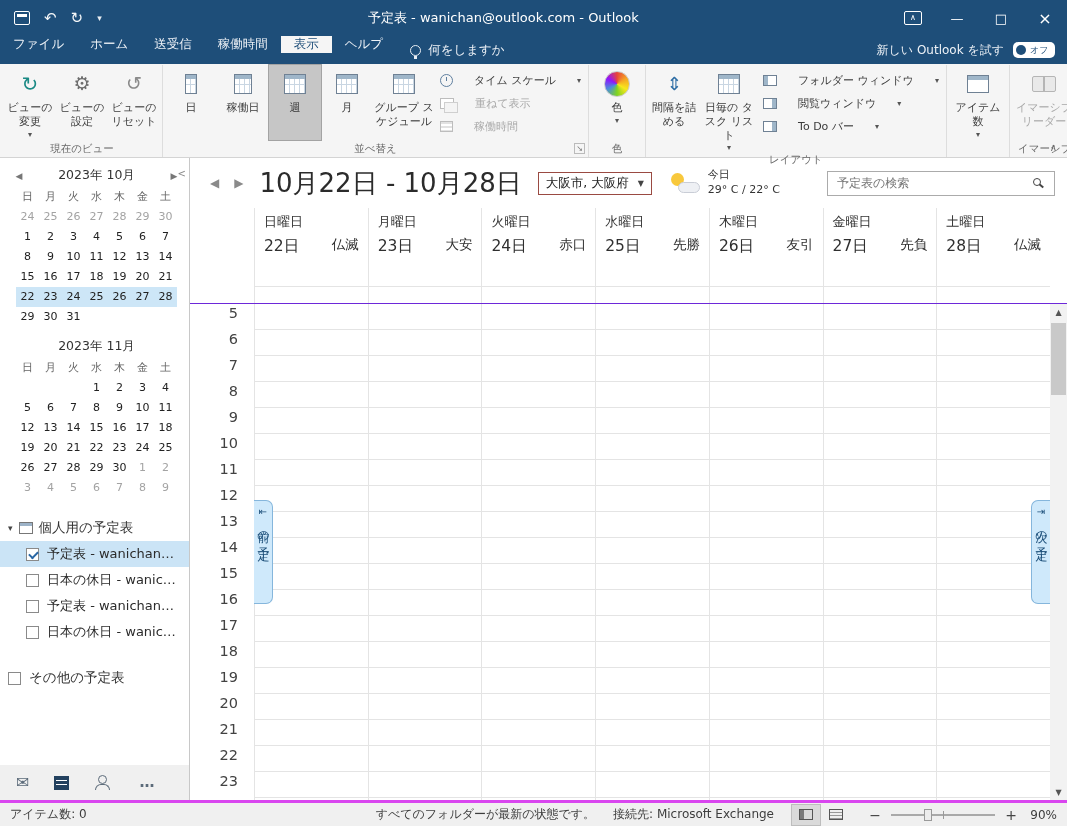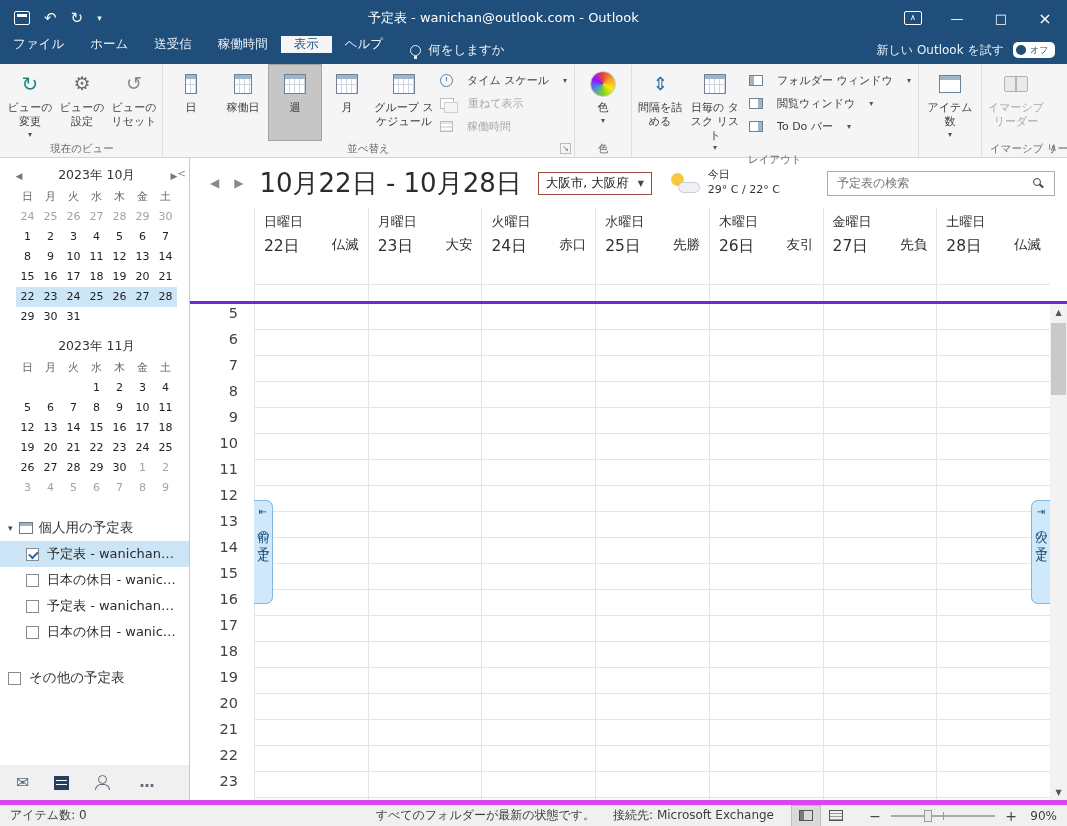--- a/index.html
+++ b/index.html
@@ -41,21 +41,21 @@
   .rgroup{display:flex;flex-direction:column;border-right:1px solid #ddd;padding:0 2px;position:relative;}
   .rbody{flex:1;display:flex;align-items:stretch;}
   .rlabel{height:17px;display:flex;align-items:center;justify-content:center;gap:6px;font-size:10.5px;color:#6a6a6a;padding:0 6px;white-space:nowrap;}
   .launcher{position:absolute;right:3px;bottom:3px;font-size:8px;color:#777;border:1px solid #bbb;width:11px;height:11px;line-height:9px;text-align:center;}
   .bigbtn{width:52px;display:flex;flex-direction:column;align-items:center;padding:4px 1px 0;font-size:11px;color:#3b3b3b;text-align:center;line-height:1.25;cursor:default;}
   .bigbtn .ic{height:30px;display:flex;align-items:center;justify-content:center;margin-bottom:2px;}
   .bigbtn .car{font-size:8px;color:#555;margin-top:1px;}
   .bigbtn.sel{background:#c6c6c6;outline:1px solid #a3a3a3;}
   .bigbtn.disabled{color:#a8a8a8;}
   .smallcol{display:flex;flex-direction:column;gap:3px;padding:5px 5px 0;}
-  .smallbtn{display:flex;align-items:center;gap:14px;font-size:11px;color:#3b3b3b;height:20px;white-space:nowrap;}
+  .smallbtn{display:flex;align-items:center;gap:21px;font-size:11px;color:#3b3b3b;height:20px;white-space:nowrap;}
   .smallbtn .car{font-size:8px;color:#555;}
   .smallbtn.disabled{color:#a8a8a8;}
   .ribbon-collapse{position:absolute;right:10px;bottom:4px;font-size:10px;color:#666;}
   
   .ic-teal{color:#1b8a85;font-size:20px;}
   .ic-gear{color:#6d6d6d;font-size:19px;}
   .ic-reset{color:#8a8a8a;font-size:19px;}
   .ic-compress{color:#2e6da4;font-size:18px;}
   .i-table{width:22px;height:20px;border:1px solid #6f8194;background-color:#fff;
     background-image:linear-gradient(#9fb6c9 0 4px,rgba(0,0,0,0) 4px),
@@ -120,21 +120,21 @@
   .wicon{position:relative;width:32px;height:22px;flex:0 0 auto;}
   .wicon .sun{position:absolute;left:3px;top:1px;width:13px;height:13px;border-radius:50%;background:#f8c83c;}
   .wicon .cloud{position:absolute;right:0;bottom:1px;width:22px;height:11px;border-radius:7px;background:#eef0f4;border:1px solid #c9cdd6;}
   .wtext{font-size:11px;color:#333;line-height:1.35;white-space:nowrap;}
   .search{margin-left:auto;width:228px;height:25px;border:1px solid #ababab;display:flex;align-items:center;padding:0 9px;background:#fff;flex:0 0 auto;}
   .search input{border:none;outline:none;flex:1;font-size:12px;color:#444;background:transparent;min-width:0;}
   .search input::placeholder{color:#757575;}
   .mag{width:8px;height:8px;border:1.5px solid #444;border-radius:50%;position:relative;flex:0 0 auto;margin:0 4px 2px 6px;}
   .mag::after{content:"";position:absolute;width:5px;height:1.5px;background:#444;right:-4px;bottom:-1px;transform:rotate(40deg);}
 
-  .day-header{display:flex;flex:0 0 auto;border-bottom:3px solid #6d28d9;height:96px;}
+  .day-header{display:flex;flex:0 0 auto;border-bottom:1px solid #6d28d9;height:96px;}
   .dh-gutter{width:64px;flex:0 0 auto;}
   .dh-right{width:17px;flex:0 0 auto;}
   .dh-col{flex:1;border-left:1px solid var(--grid-line);display:flex;flex-direction:column;min-width:0;}
   .dh-dow{font-size:13px;color:#333;padding:5px 9px 2px;}
   .dh-date{display:flex;align-items:flex-start;justify-content:space-between;padding:3px 9px 0;flex:1;}
   .dh-num{font-size:15.5px;color:#2f2f2f;}
   .dh-rokuyo{font-size:13.5px;color:#2f2f2f;}
   .dh-allday{height:17px;border-top:1px solid var(--grid-line);}
 
   .grid{flex:1;display:flex;min-height:0;position:relative;}
@@ -146,21 +146,21 @@
   .vs-btn{height:16px;display:flex;align-items:center;justify-content:center;font-size:8px;color:#555;}
   .vs-track{flex:1;position:relative;}
   .vs-thumb{position:absolute;left:1px;right:1px;top:3px;height:72px;background:#c9c9c9;}
   .appt-tab{position:absolute;width:19px;height:104px;top:196px;background:var(--appt-bg);border:1px solid var(--appt-border);display:flex;flex-direction:column;align-items:center;gap:5px;padding-top:5px;z-index:3;}
   .appt-tab.prev{left:64px;border-radius:0 7px 7px 0;border-left:none;}
   .appt-tab.next{right:17px;border-radius:7px 0 0 7px;border-right:none;}
   .appt-arrow{font-size:10px;color:#1c4f7a;}
   .appt-text{writing-mode:vertical-rl;font-size:12px;color:#1c4f7a;letter-spacing:1px;}
 
   
-  .statusbar{height:26px;flex:0 0 auto;background:var(--status-bg);border-top:5px solid #d946ef;display:flex;align-items:center;font-size:12px;color:#3d3d3d;padding:0 10px;gap:18px;white-space:nowrap;}
+  .statusbar{height:26px;flex:0 0 auto;background:var(--status-bg);border-top:3px solid #d946ef;display:flex;align-items:center;font-size:12px;color:#3d3d3d;padding:0 10px;gap:18px;white-space:nowrap;}
   .sb-flex{flex:1;}
   .sb-views{display:flex;gap:2px;}
   .sb-view{width:28px;height:20px;display:flex;align-items:center;justify-content:center;}
   .sb-view.active{background:#dadada;outline:1px solid #bdbdbd;}
   .ic-normal{width:14px;height:11px;border:1px solid #555;background:linear-gradient(to right,#7a7a7a 0 4px,transparent 4px);}
   .ic-reading{width:14px;height:11px;border:1px solid #555;background:repeating-linear-gradient(transparent 0 2px,#999 2px 3px);}
   .zoom{display:flex;align-items:center;gap:9px;}
   .zbtn{font-size:14px;color:#444;width:14px;text-align:center;}
   .ztrack{width:104px;height:2px;background:#a9a9a9;position:relative;}
   .ztick{position:absolute;left:50%;top:-3px;width:1px;height:8px;background:#9a9a9a;}

